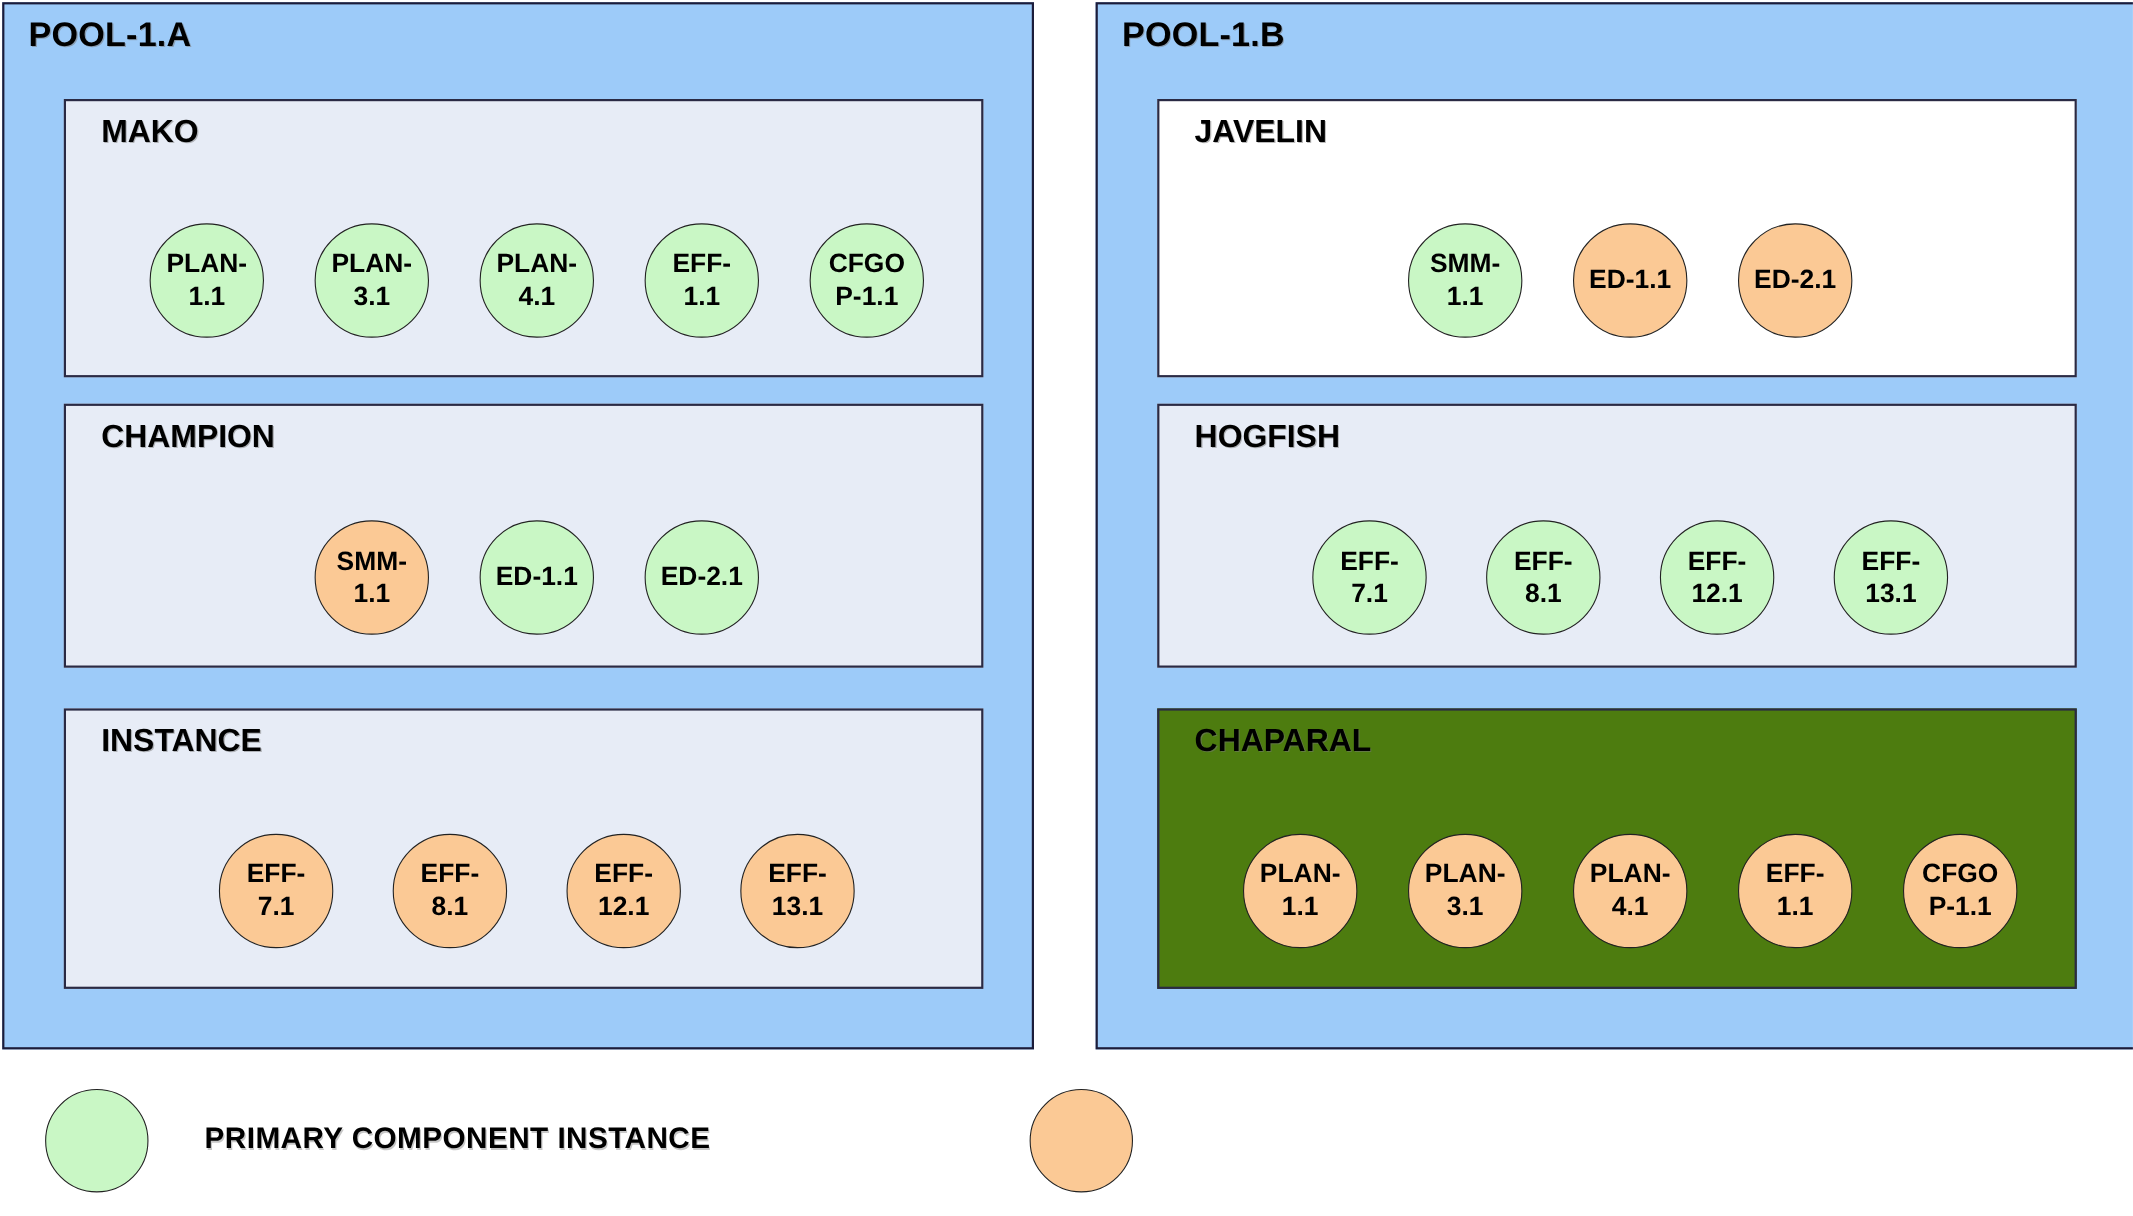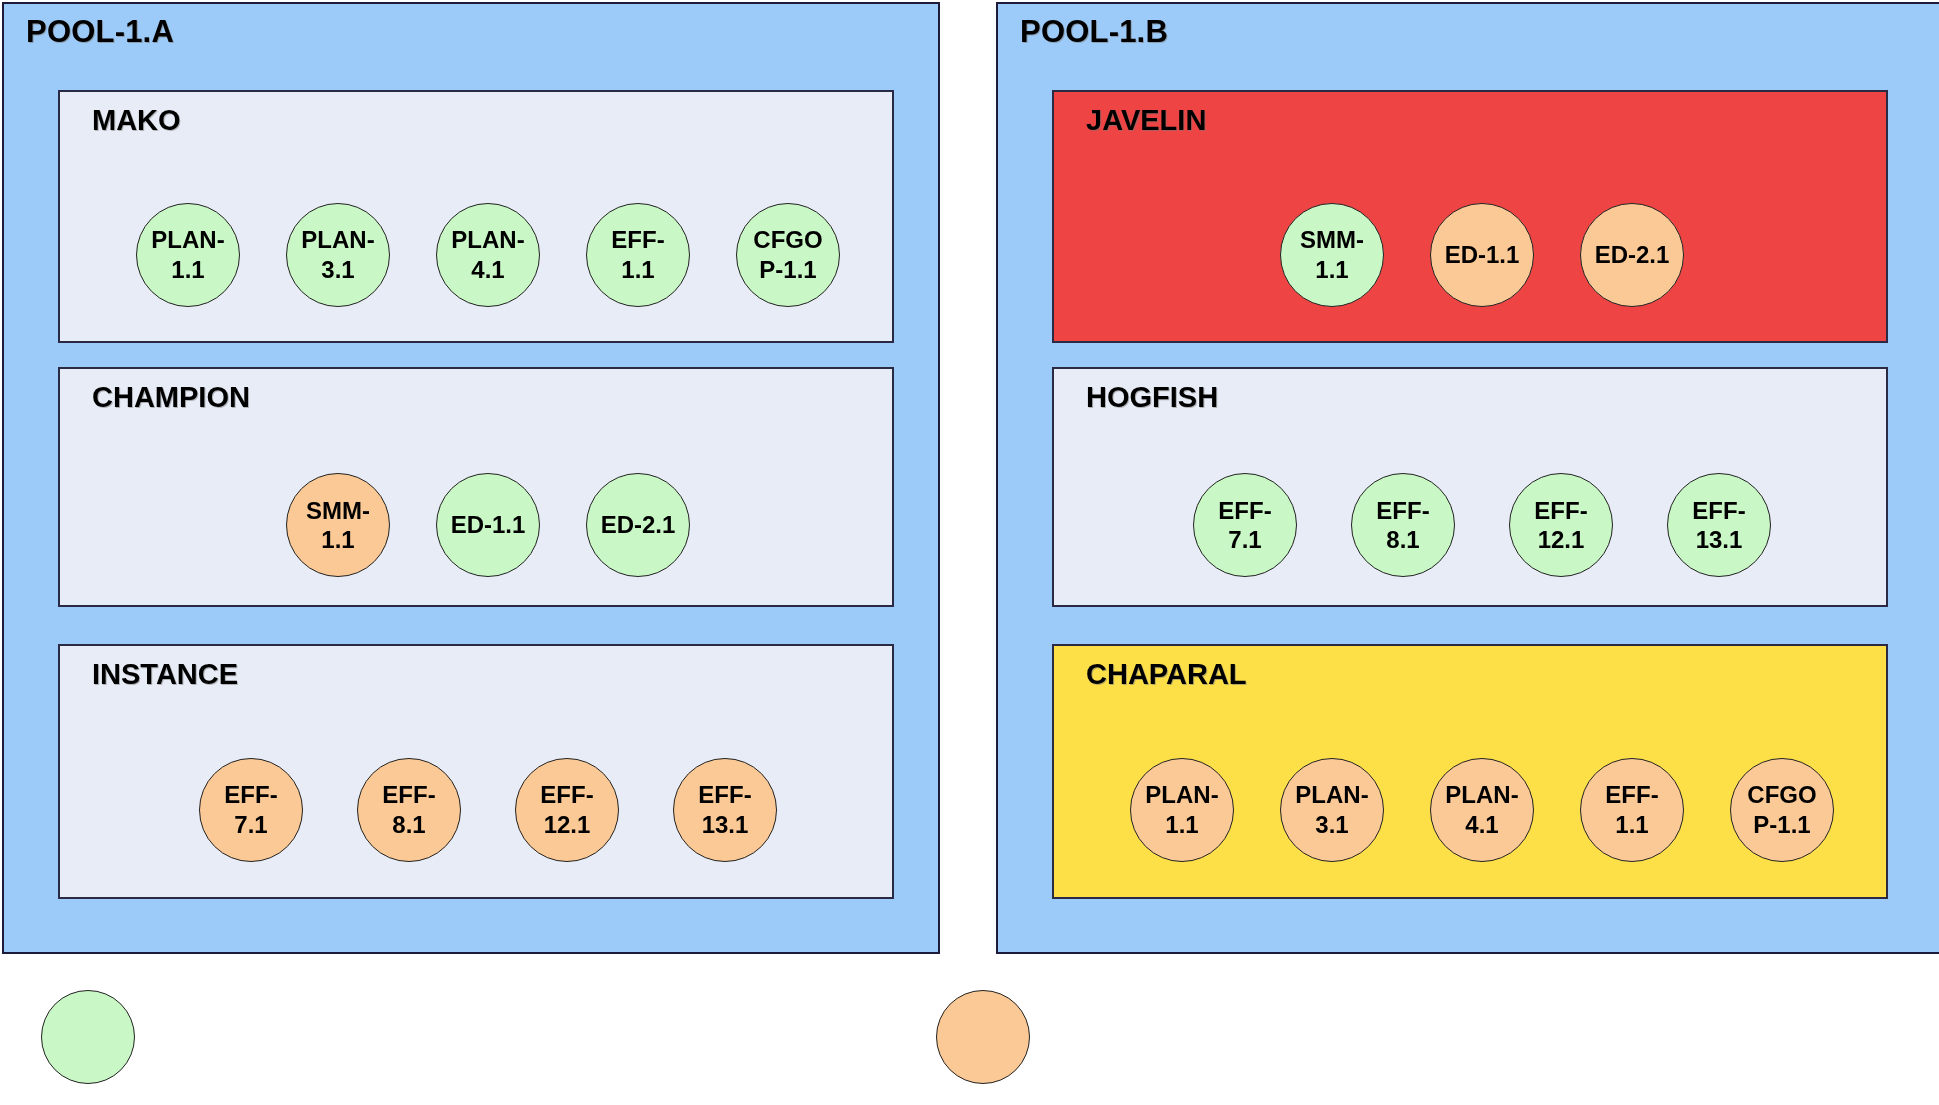--- a/index.html
+++ b/index.html
@@ -157,21 +157,21 @@
           </div>
           <div class="node secondary">
             <span>EFF-</span>
             <span>13.1</span>
           </div>
         </div>
       </div>
     </div>
     <div class="pool" style="left: 996px; top: 2px; width: 1090px; height: 952px; background: rgb(157, 203, 249);">
       <div class="pool-title">POOL-1.B</div>
-      <div class="group" style="left: 54px; top: 86px; width: 836px; height: 253px; background: #ef4444;">
+      <div class="group" style="left: 54px; top: 86px; width: 836px; height: 253px; background: #ffffff;">
         <div class="group-title">JAVELIN</div>
         <div class="nodes" style="top: 72px; height: 181px; gap: 46px;">
           <div class="node primary">
             <span>SMM-</span>
             <span>1.1</span>
           </div>
           <div class="node secondary">
             <span>ED-1.1</span>
           </div>
           <div class="node secondary">
@@ -193,21 +193,21 @@
           <div class="node primary">
             <span>EFF-</span>
             <span>12.1</span>
           </div>
           <div class="node primary">
             <span>EFF-</span>
             <span>13.1</span>
           </div>
         </div>
       </div>
-      <div class="group" style="left: 54px; top: 640px; width: 836px; height: 255px; background: #fde047;">
+      <div class="group" style="left: 54px; top: 640px; width: 836px; height: 255px; background: #4d7c0f;">
         <div class="group-title">CHAPARAL</div>
         <div class="nodes" style="top: 72px; height: 183px; gap: 46px;">
           <div class="node secondary">
             <span>PLAN-</span>
             <span>1.1</span>
           </div>
           <div class="node secondary">
             <span>PLAN-</span>
             <span>3.1</span>
           </div>
@@ -220,14 +220,15 @@
             <span>1.1</span>
           </div>
           <div class="node secondary">
             <span>CFGO</span>
             <span>P-1.1</span>
           </div>
         </div>
       </div>
     </div>
     <div class="legend-swatch" style="left: 41px; top: 990px; background: rgb(201, 247, 197);"></div>
+    <div class="legend-label" style="left: 186px; top: 1020px;">PRIMARY COMPONENT INSTANCE</div>
     <div class="legend-swatch" style="left: 936px; top: 990px; background: rgb(251, 201, 149);"></div>
   </div>
 
 </body></html>

